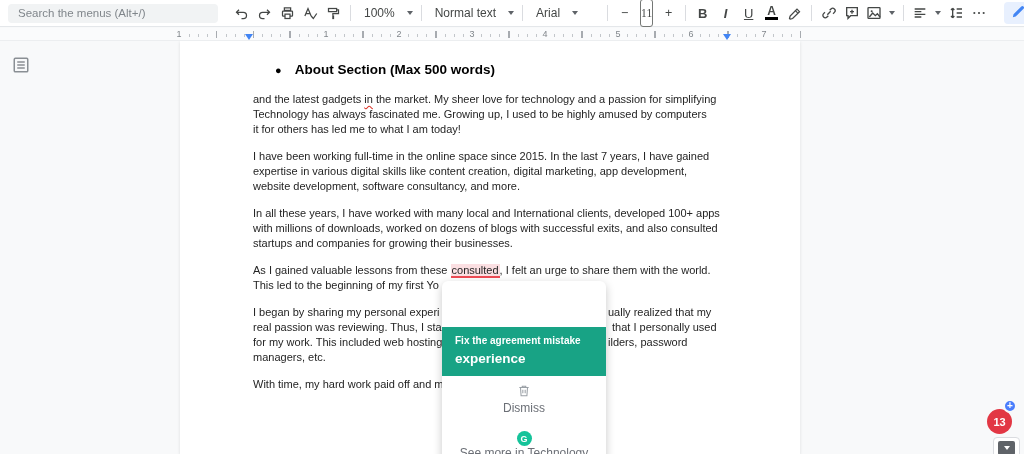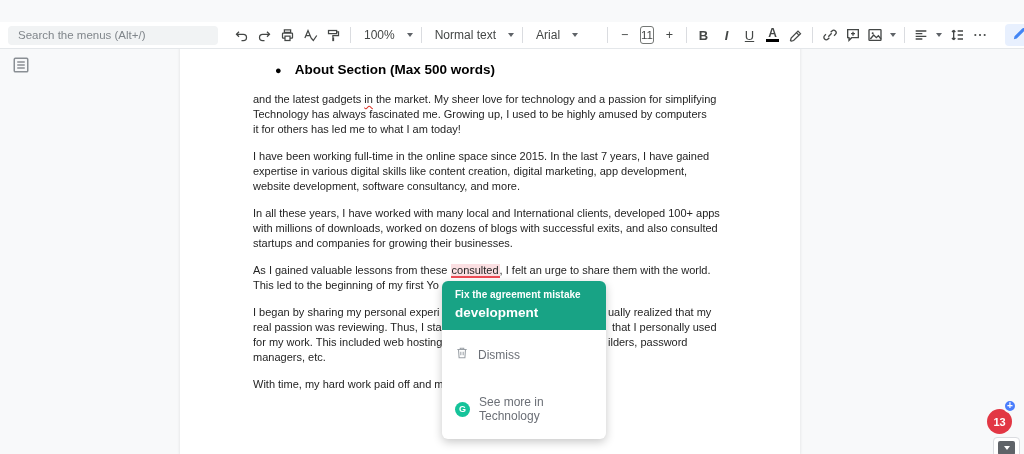--- a/index.html
+++ b/index.html
@@ -2,33 +2,33 @@
 <html><head>
 <meta charset="utf-8">
 <style>
   * { box-sizing: border-box; margin: 0; padding: 0; }
   html,body { width:1024px; height:454px; overflow:hidden; }
   body { background:#f8f9fa; font-family:"Liberation Sans", sans-serif; position:relative; }
 
   
   .toolbar { position:absolute; top:0; left:0; right:0; height:27px; background:#fff;
              border-bottom:1px solid #e4e7ea; display:flex; align-items:center;
-             padding:0 8px; z-index:30;margin-top:22px; }
+             padding:0 8px; z-index:30; }
   .search-pill { width:210px; height:19px; background:#f1f3f4; border-radius:4px;
                  display:flex; align-items:center; padding:0 10px; font-size:11.5px;
                  color:#80868b; margin-right:12px; flex:none; }
   .tbtn { height:22px; min-width:23px; display:flex; align-items:center; justify-content:center;
           border-radius:3px; color:#444746; font-size:12.5px; gap:3px; padding:0 3px; flex:none; }
   .tbtn svg { display:block; }
   .sep { width:1px; height:16px; background:#dadce0; margin:0 5px; flex:none; }
   .caret { width:0; height:0; border-left:3.5px solid transparent; border-right:3.5px solid transparent;
            border-top:4px solid #5f6368; margin-left:4px; flex:none; }
   .txt-ctl { font-size:12px; color:#444746; padding:0 5px; }
-  .fs-box { width:25px; height:18px; border:1px solid #747775; border-radius:3px; display:flex;
-            align-items:center; justify-content:center; font-size:11.5px; color:#444746; margin:0 4px; }
+  .fs-box { width:25px; height:28px; border:1px solid #747775; border-radius:3px; display:flex;
+            align-items:center; justify-content:center; font-size:11.5px; color:#444746; margin:0 4px;font-family:Liberation Serif, serif; }
   .b-bold { font-weight:bold; font-size:13px; }
   .b-italic { font-style:italic; font-size:13px; font-weight:bold; }
   .b-under { text-decoration:underline; font-size:13px; }
   .tcolor { display:flex; flex-direction:column; align-items:center; line-height:10px; font-size:12px; font-weight:bold;}
   .tcolor .bar { width:13px; height:3px; background:#000; margin-top:1px; }
   .edit-pill { background:#e8f0fe; border-radius:4px; height:22px; display:flex; align-items:center;
                padding:0 7px; margin:0 10px 0 14px; }
   .spacer { flex:1; }
 
   
@@ -60,24 +60,24 @@
   .splitline { position:relative; }
   .splitline .rfrag { position:absolute; top:0; }
   .rf1 { left:355px; } .rf2 { left:359px; } .rf3 { left:355px; }
   .err-squiggle { text-decoration:underline; text-decoration-style:wavy;
                   text-decoration-color:#d93025; text-underline-offset:2px; }
   .err-word { background:#fbdfe2; border-bottom:2px solid #ee4c55; padding:0 1px; }
 
   
   .gpopup { position:absolute; left:442px; top:281px; width:164px; background:#fff; border-radius:6px;
             box-shadow:0 3px 10px rgba(0,0,0,.22); z-index:40; overflow:hidden; }
-  .gpopup-head { background:#18a385; color:#fff; padding:8px 13px 10px; }
+  .gpopup-head { background:#18a385; color:#fff; padding:8px 13px 10px;margin-top:46px; }
   .gpopup-title { font-size:10px; font-weight:bold; }
   .gpopup-sugg { font-size:13.5px; font-weight:bold; margin-top:5px; }
-  .gpopup-row { display:flex; align-items:center; gap:9px; padding:16px 13px; font-size:12px; color:#6b6f76; }
+  .gpopup-row { display:flex; align-items:center; padding:8px 13px; font-size:12px; color:#6b6f76;flex-direction:column; }
   .gicon { width:15px; height:15px; border-radius:50%; background:#15c39a; color:#fff; font-size:9px;
            font-weight:bold; display:flex; align-items:center; justify-content:center; flex:none; }
 
   
   .badge-red { position:absolute; left:987px; top:409px; width:25px; height:25px; border-radius:50%;
                background:#e23744; color:#fff; font-size:11px; font-weight:bold; display:flex;
                align-items:center; justify-content:center; z-index:50; }
   .badge-plus { position:absolute; left:1003px; top:399px; width:14px; height:14px; border-radius:50%;
                 background:#4a7dfc; border:2px solid #f8f9fa; color:#fff; font-size:10px; font-weight:bold;
                 display:flex; align-items:center; justify-content:center; z-index:51; line-height:1; }
@@ -324,21 +324,21 @@
       <div class="line">With time, my hard work paid off and my channel blew up!</div>
     </div>
 
 
   </div>
 </div>
 
 <div class="gpopup">
   <div class="gpopup-head">
     <div class="gpopup-title">Fix the agreement mistake</div>
-    <div class="gpopup-sugg">development</div>
+    <div class="gpopup-sugg">experience</div>
   </div>
   <div class="gpopup-row">
     <span><svg width="14" height="14" viewBox="0 0 24 24">
           <path d="M4 6 h16 M9 6 V4 h6 v2 M6 6 l1 14 h10 l1 -14 M10 10 v6 M14 10 v6" fill="none" stroke="#9aa0a6" stroke-width="1.8"></path>
         </svg></span>
     <span>Dismiss</span>
   </div>
   <div class="gpopup-row">
     <span class="gicon">G</span>
     <span>See more in Technology</span>

